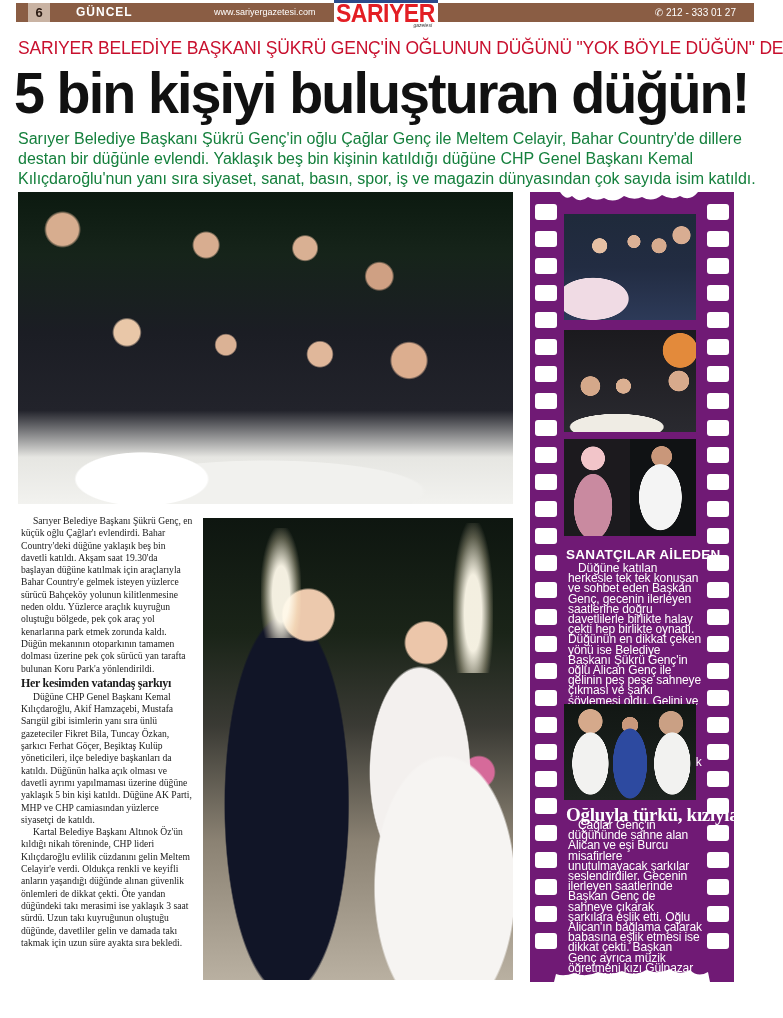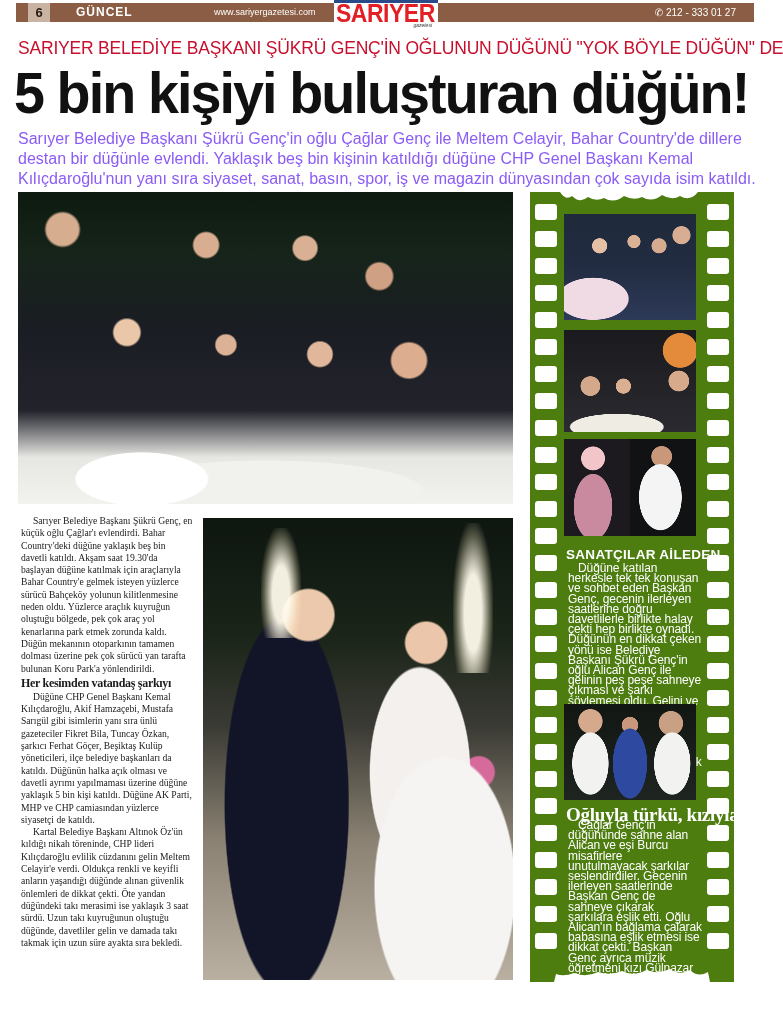--- a/index.html
+++ b/index.html
@@ -13,21 +13,21 @@
   .site { position: absolute; left: 198px; top: 0; line-height: 19px; color: #ffffff; font-size: 9px; }
   .logo { position: absolute; left: 318px; top: -3px; width: 104px; height: 28px; background: #ffffff; }
   .logo .stripe { position: absolute; left: 0; top: 0; width: 100%; height: 3px; background: #2b4a8a; }
   .logo .word { position: absolute; left: 2px; top: 2px; color: #e31e24; font-weight: bold; font-size: 23px; font-family: "Liberation Sans", sans-serif; letter-spacing: -0.5px; line-height: 22px; transform: scaleY(1.1); }
   .logo .sub { position: absolute; right: 6px; bottom: 0; font-size: 5px; color: #333; font-style: italic; }
   .phone { position: absolute; right: 18px; top: 0; line-height: 19px; color: #ffffff; font-size: 10px; }
 
   
   .kicker { position: absolute; left: 18px; top: 38px; width: 740px; color: #c8102e; font-size: 17.5px; letter-spacing: -0.2px; white-space: nowrap; }
   .headline { position: absolute; left: 14px; top: 62px; width: 760px; font-size: 58px; font-weight: bold; letter-spacing: -2px; line-height: 62px; color: #111; white-space: nowrap; transform: scaleX(0.96); transform-origin: left; }
-  .lead { position: absolute; left: 18px; top: 129px; width: 740px; font-size: 16px; line-height: 20px; color: #8b5cf6; }
+  .lead { position: absolute; left: 18px; top: 129px; width: 740px; font-size: 16px; line-height: 20px; color: #15803d; }
 
   
   .photo { position: absolute; overflow: hidden; }
   .photo-main { left: 18px; top: 192px; width: 495px; height: 312px;
     background:
       radial-gradient(ellipse 22% 14% at 25% 92%, #ffffff 0 60%, transparent 62%),
       radial-gradient(ellipse 45% 14% at 50% 96%, #f1f1ee 0 70%, transparent 72%),
       radial-gradient(circle at 22% 45%, #e9c7a8 0 3%, transparent 3.5%),
       radial-gradient(circle at 42% 49%, #dbb295 0 3%, transparent 3.5%),
       radial-gradient(circle at 61% 52%, #e0b79a 0 3.5%, transparent 4%),
@@ -49,21 +49,21 @@
       linear-gradient(180deg, #0e1610 0%, #1a2418 25%, #3a3a34 45%, #8b8273 70%, #b9b0a1 100%);
   }
   .sparkle { position: absolute; width: 40px; height: 110px; background: radial-gradient(ellipse at 50% 60%, rgba(255,250,235,0.95) 0 30%, rgba(255,240,200,0.3) 60%, transparent 75%); }
 
   
   .col-left { position: absolute; left: 21px; top: 515px; width: 172px; font-family: "Liberation Serif", serif; font-size: 9.6px; line-height: 12.3px; color: #1a1a1a; }
   .col-left p { text-indent: 12px; }
   .col-left h3 { font-family: "Liberation Serif", serif; font-weight: bold; font-size: 12px; line-height: 14px; margin: 1px 0 1px; white-space: nowrap; letter-spacing: -0.3px; }
 
   
-  .film { position: absolute; left: 530px; top: 192px; width: 204px; height: 790px; background: #4d7c0f; }
+  .film { position: absolute; left: 530px; top: 192px; width: 204px; height: 790px; background: #701a75; }
   .film .torn-top { position: absolute; left: 0; top: 0; width: 200px; height: 14px; }
   .film .torn-bottom { position: absolute; left: 0; bottom: 0; width: 200px; height: 16px; }
   .holes { position: absolute; top: 12px; width: 22px; }
   .holes.l { left: 5px; } .holes.r { right: 5px; }
   .hole { width: 22px; height: 16px; background: #ffffff; border-radius: 3px; margin-bottom: 11px; }
   .fp { position: absolute; left: 34px; width: 132px; overflow: hidden; }
   .fp1 { top: 22px; height: 106px; background:
       radial-gradient(ellipse 38% 28% at 22% 80%, #f0dbe4 0 70%, transparent 72%),
       radial-gradient(circle at 27% 30%, #e6c0a4 0 6%, transparent 6.5%),
       radial-gradient(circle at 53% 26%, #dbb196 0 6%, transparent 6.5%),

